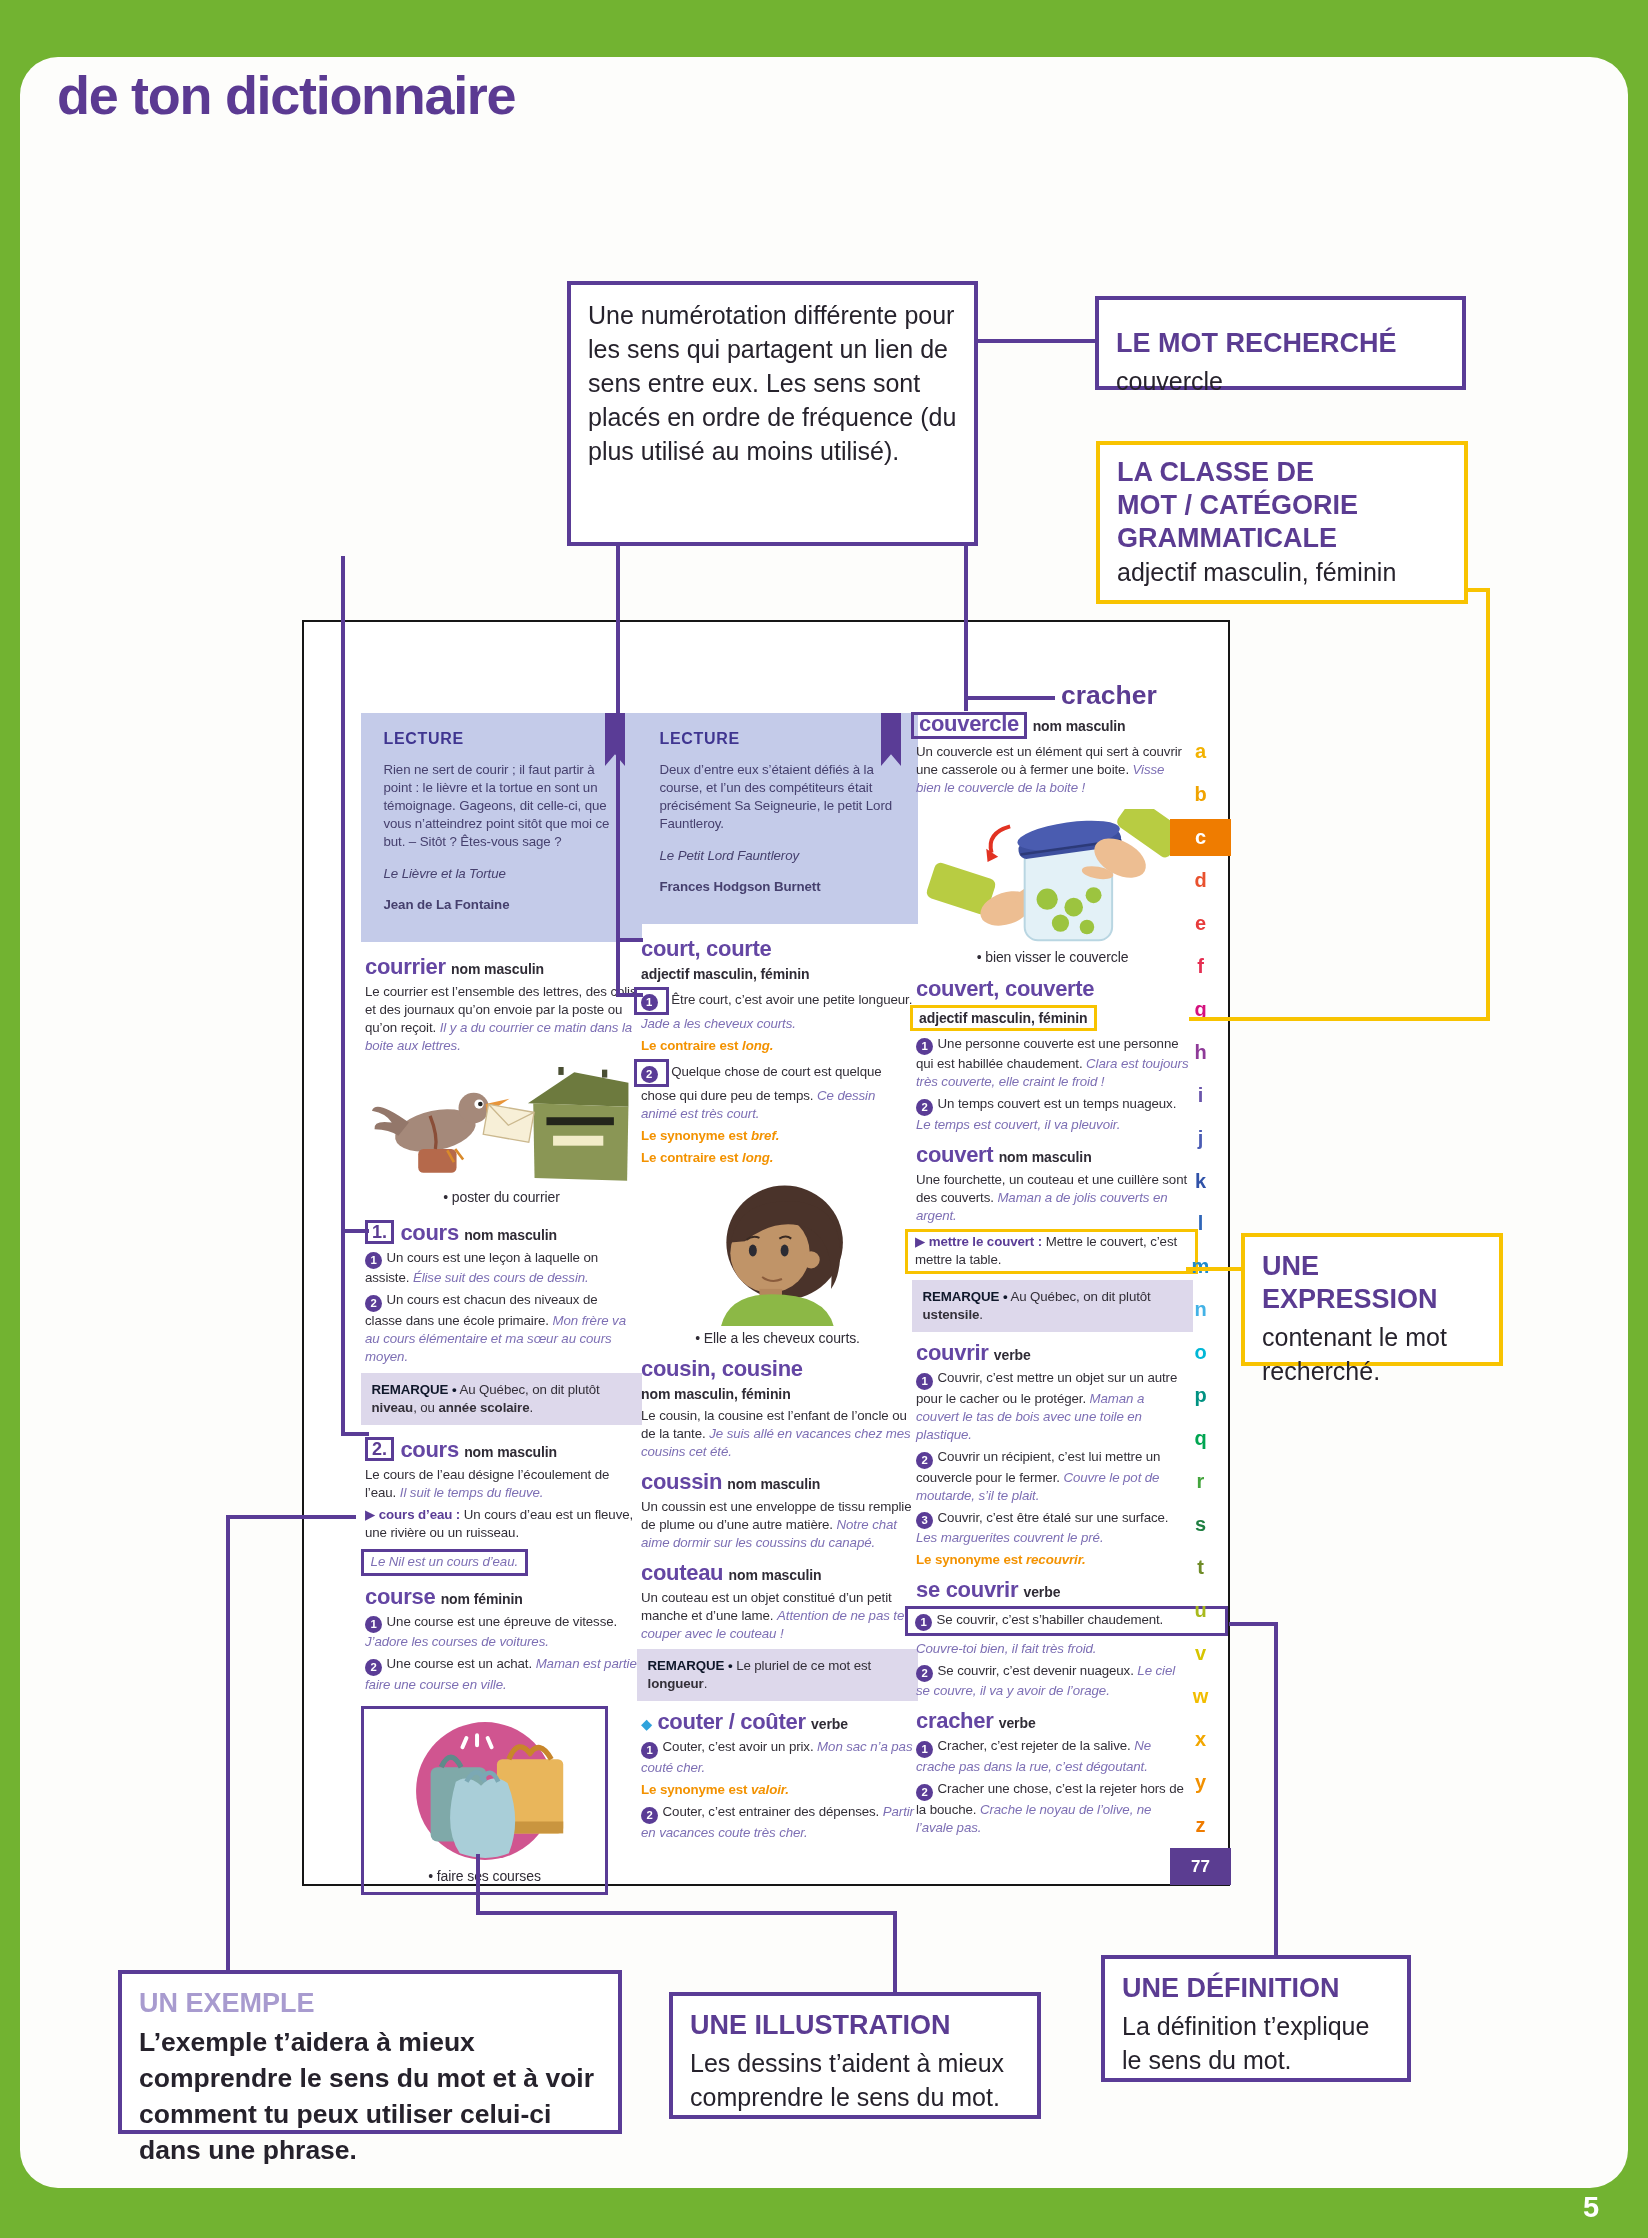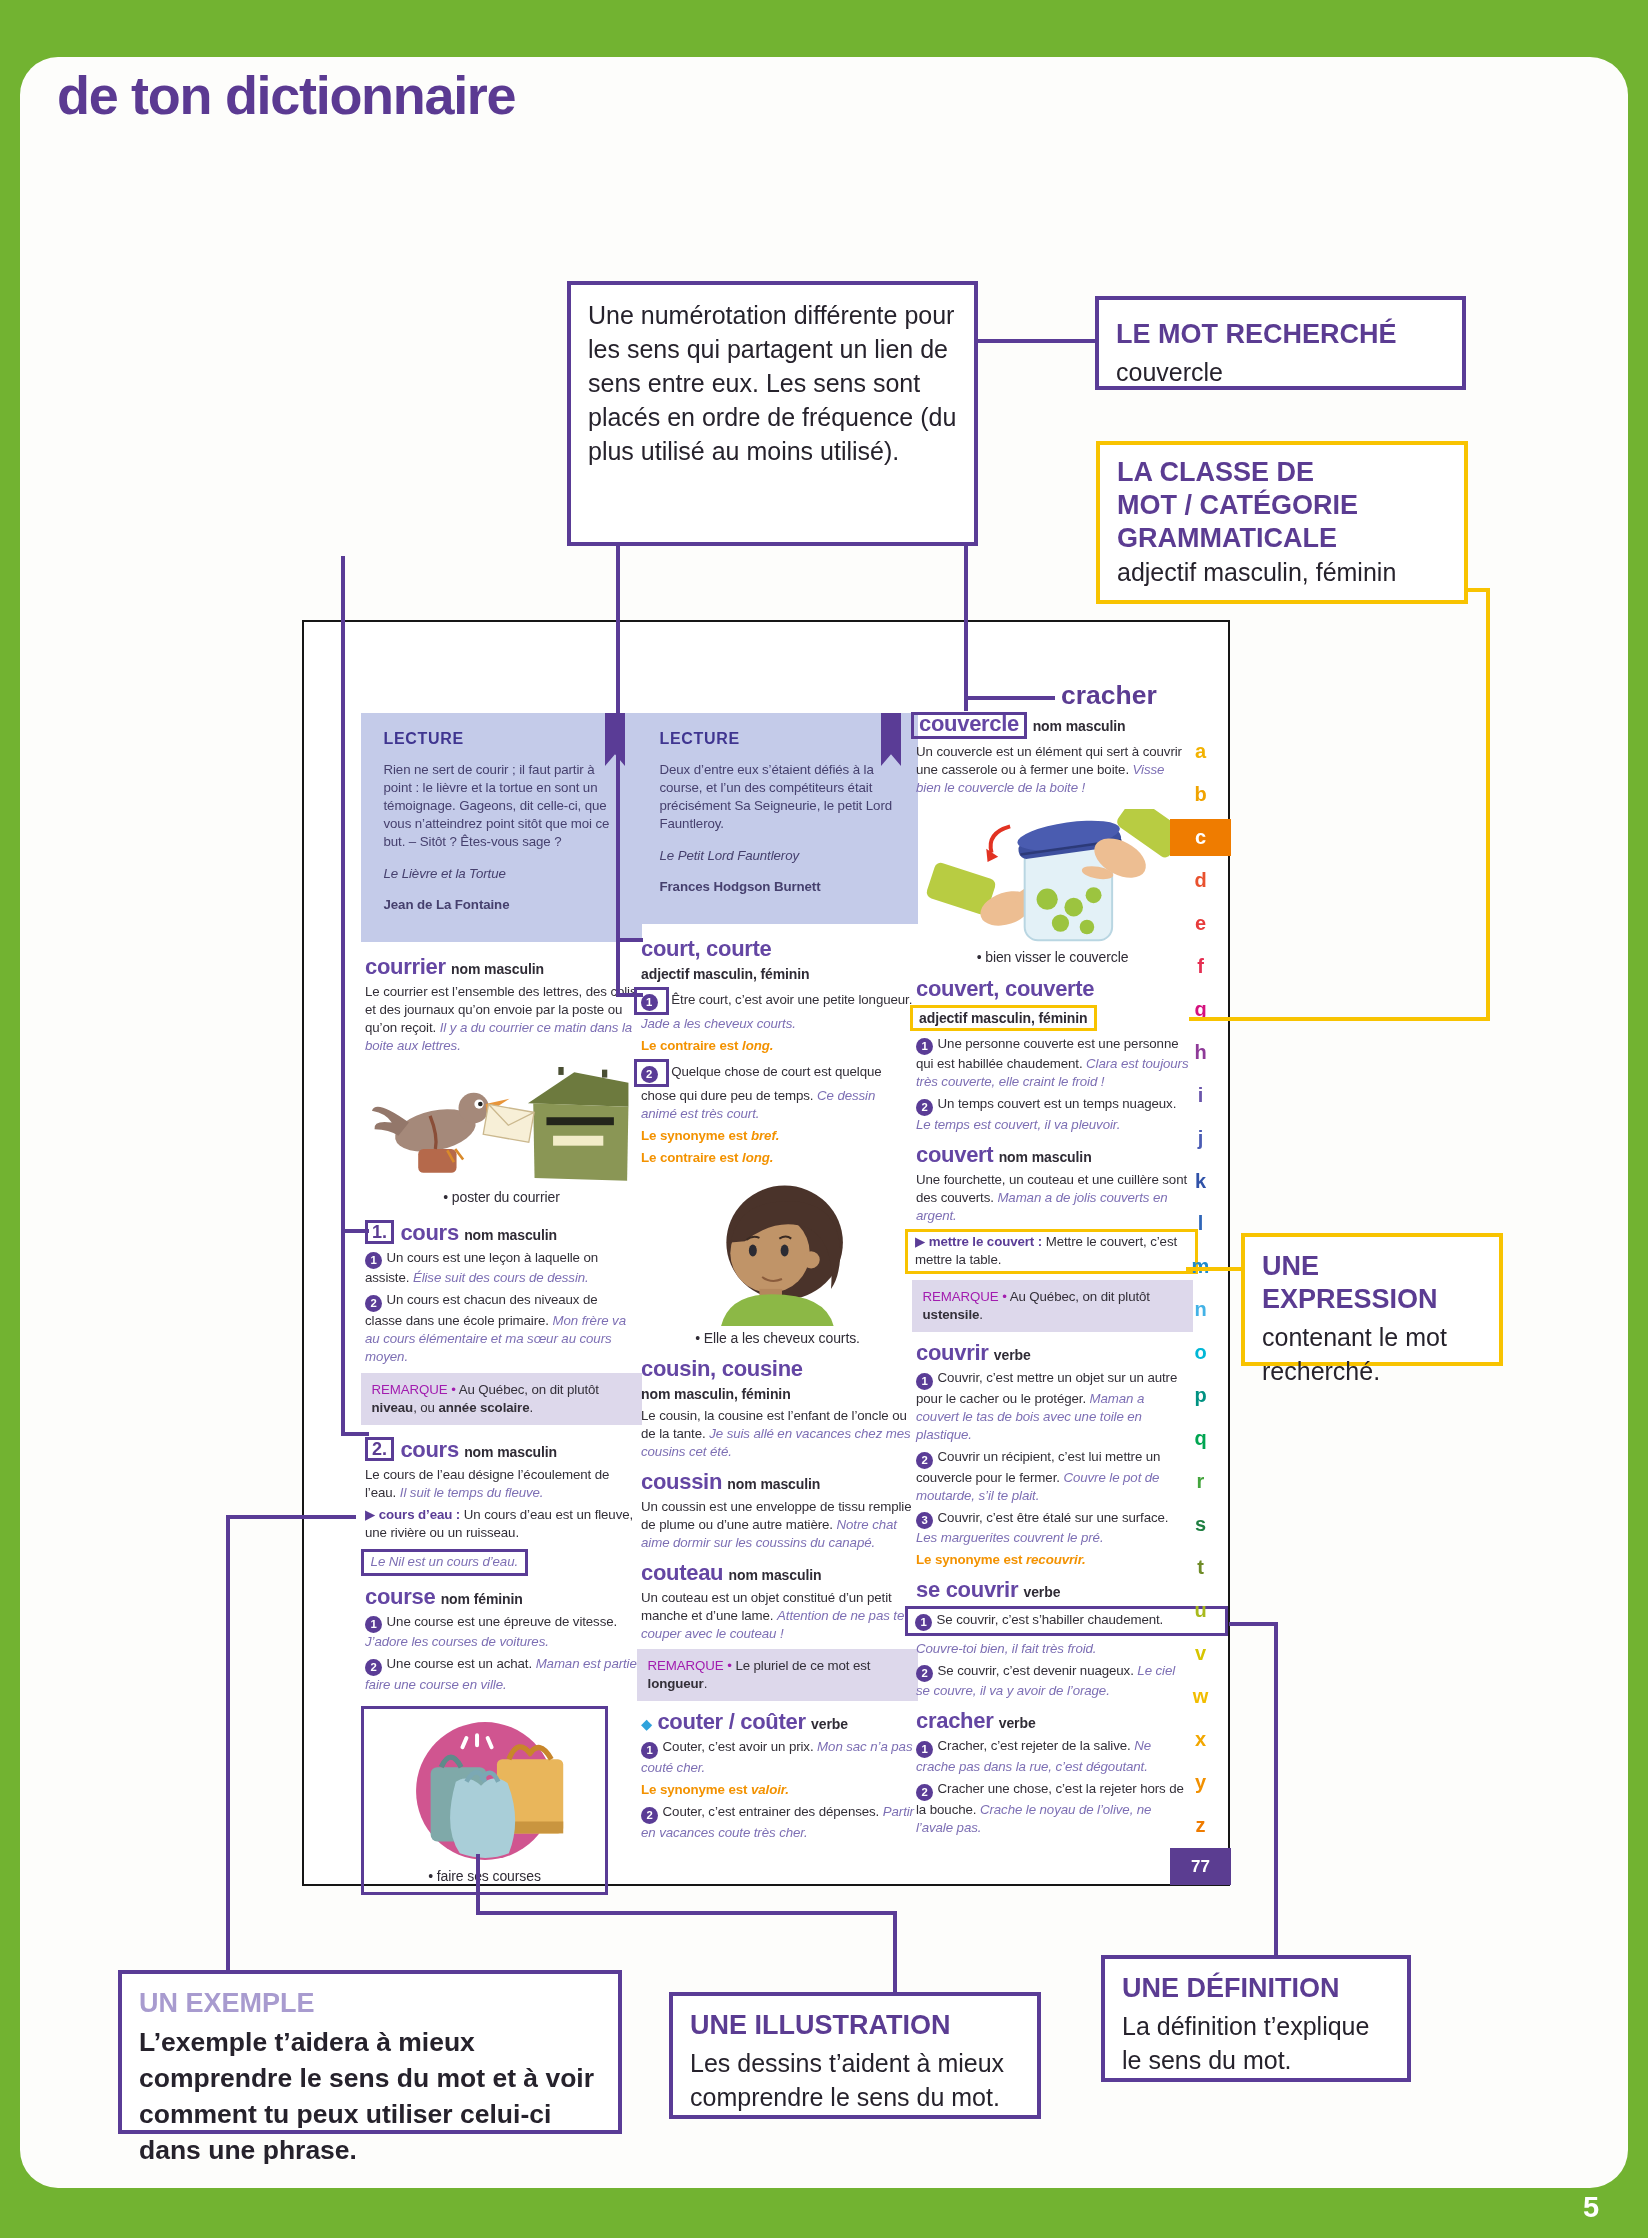--- a/index.html
+++ b/index.html
@@ -45,21 +45,21 @@
   .bbox{display:inline-block;border:3.3px solid #5a3c96;padding:0.7px 3.3px;margin:0 2.7px 0 -6.6px;}
   .numlabel{display:inline-block;border:3.3px solid #5a3c96;color:#5b3c92;font-weight:bold;font-size:18px;
             padding:0 4px;margin-right:6.6px;vertical-align:2px;}
   .lecture{background:#c4cbe9;position:relative;padding:17px 17px 14.6px 22.5px;margin:0 0 16px;color:#46406e;}
   .lecture .lt-head{font-size:16px;font-weight:bold;color:#3f3590;letter-spacing:0.7px;margin:0 0 8px;}
   .lecture .src-work{font-style:italic;margin-top:8px;}
   .lecture .src-auth{font-weight:bold;}
   .ribbon{position:absolute;top:0;right:17px;width:20px;height:53px;background:#5a3c96;
           clip-path:polygon(0 0,100% 0,100% 100%,50% 78%,0 100%);}
   .remark{background:#ddd8eb;padding:8px 10.6px;margin:6.6px 0 12px;}
-  .rq{font-weight:normal;color:#a21caf;}
+  .rq{font-weight:bold;color:#0f172a;}
   .rb{font-weight:bold;}
   .cap{text-align:center;font-size:14px;margin:2.7px 0 0;color:#2f2b35;}
   .illus{display:block;margin:4px auto 0;}
   .illusbox{border:3.3px solid #5a3c96;width:247px;box-sizing:border-box;padding:5.3px 2.7px 6.6px;margin:4px 0 0;}
   .xl{color:#5a3c96;font-weight:bold;}
   .dia{color:#2fa3dc;font-size:14.6px;margin-right:5.3px;}
   .ybox2{border:3.3px solid #f8c300;padding:1.3px 6.6px;margin:1.3px 0 5.3px -6.6px;width:293px;box-sizing:border-box;}
   .pbox{border:3.3px solid #5a3c96;padding:1.3px 6.6px;margin:1.3px 0 2.7px -6.6px;width:323px;box-sizing:border-box;}
   .exbox{display:inline-block;border:3.3px solid #5a3c96;padding:1.3px 6.6px;margin-top:3.3px;}
   
@@ -77,21 +77,21 @@
 <div id="stage">
   <div class="white-page"></div>
 
   <h1 id="title">de ton dictionnaire</h1>
 
 
   <div class="co" style="left:567px;top:281px;width:411px;height:265px;">
     <div class="txt">Une numérotation différente pour les sens qui partagent un lien de sens entre eux. Les sens sont placés en ordre de fréquence (du plus utilisé au moins utilisé).</div>
   </div>
 
-  <div class="co" style="left:1095px;top:296px;width:371px;height:94px;padding:18px 17px;">
+  <div class="co" style="left:1095px;top:296px;width:371px;height:94px;padding:27px 17px;">
     <h2>LE MOT RECHERCHÉ</h2>
     <div class="txt">couvercle</div>
   </div>
 
   <div class="co yellow" style="left:1096px;top:441px;width:372px;height:163px;padding:10.6px 17px;">
     <h2 style="margin:0;">
       <span>LA CLASSE DE</span><br>
       <span>MOT / CATÉGORIE</span><br>
       <span>GRAMMATICALE</span>
     </h2>

